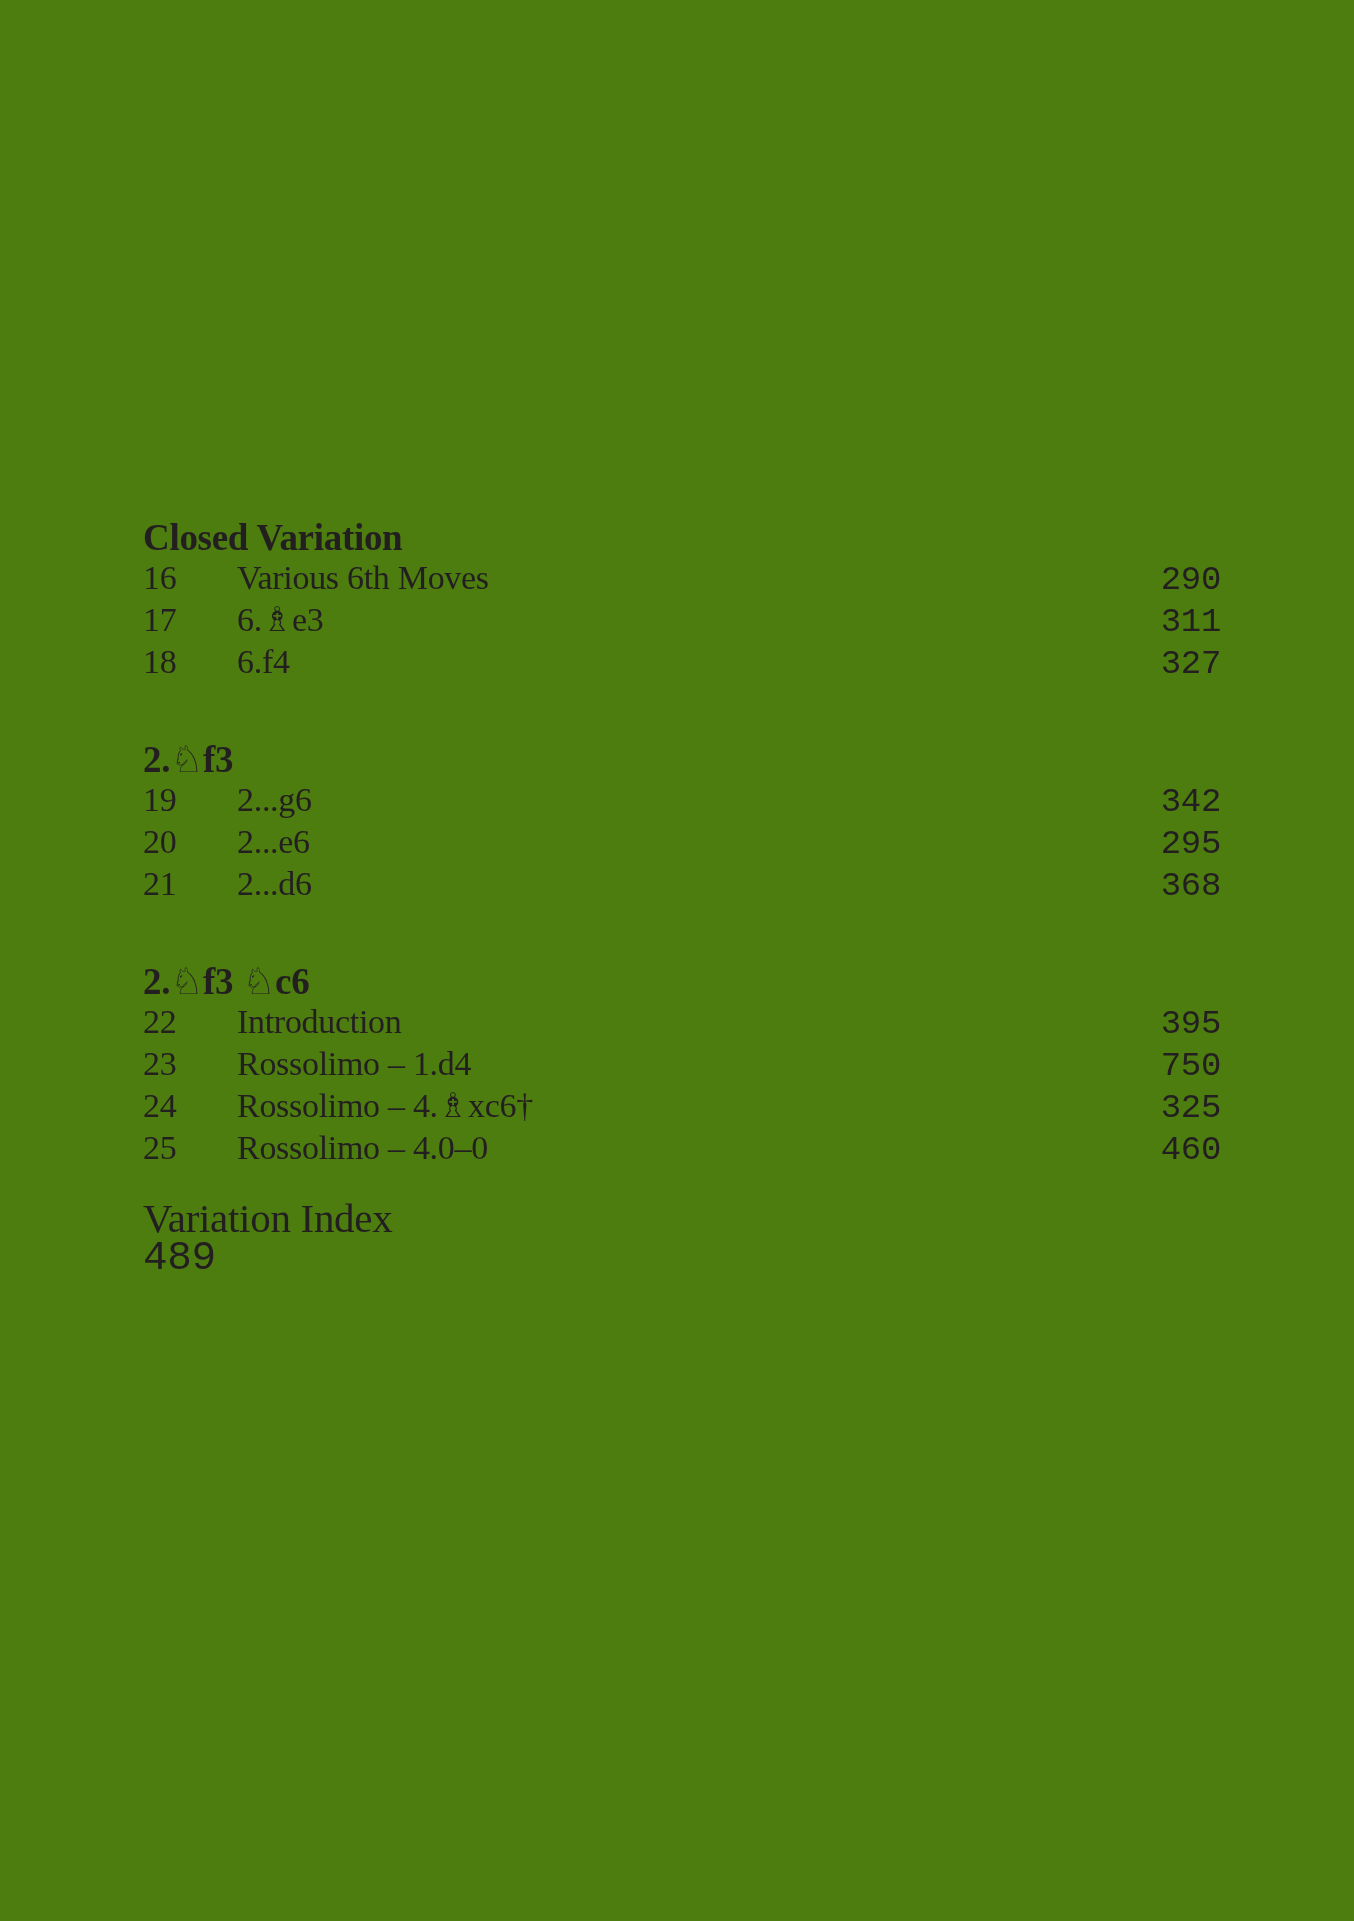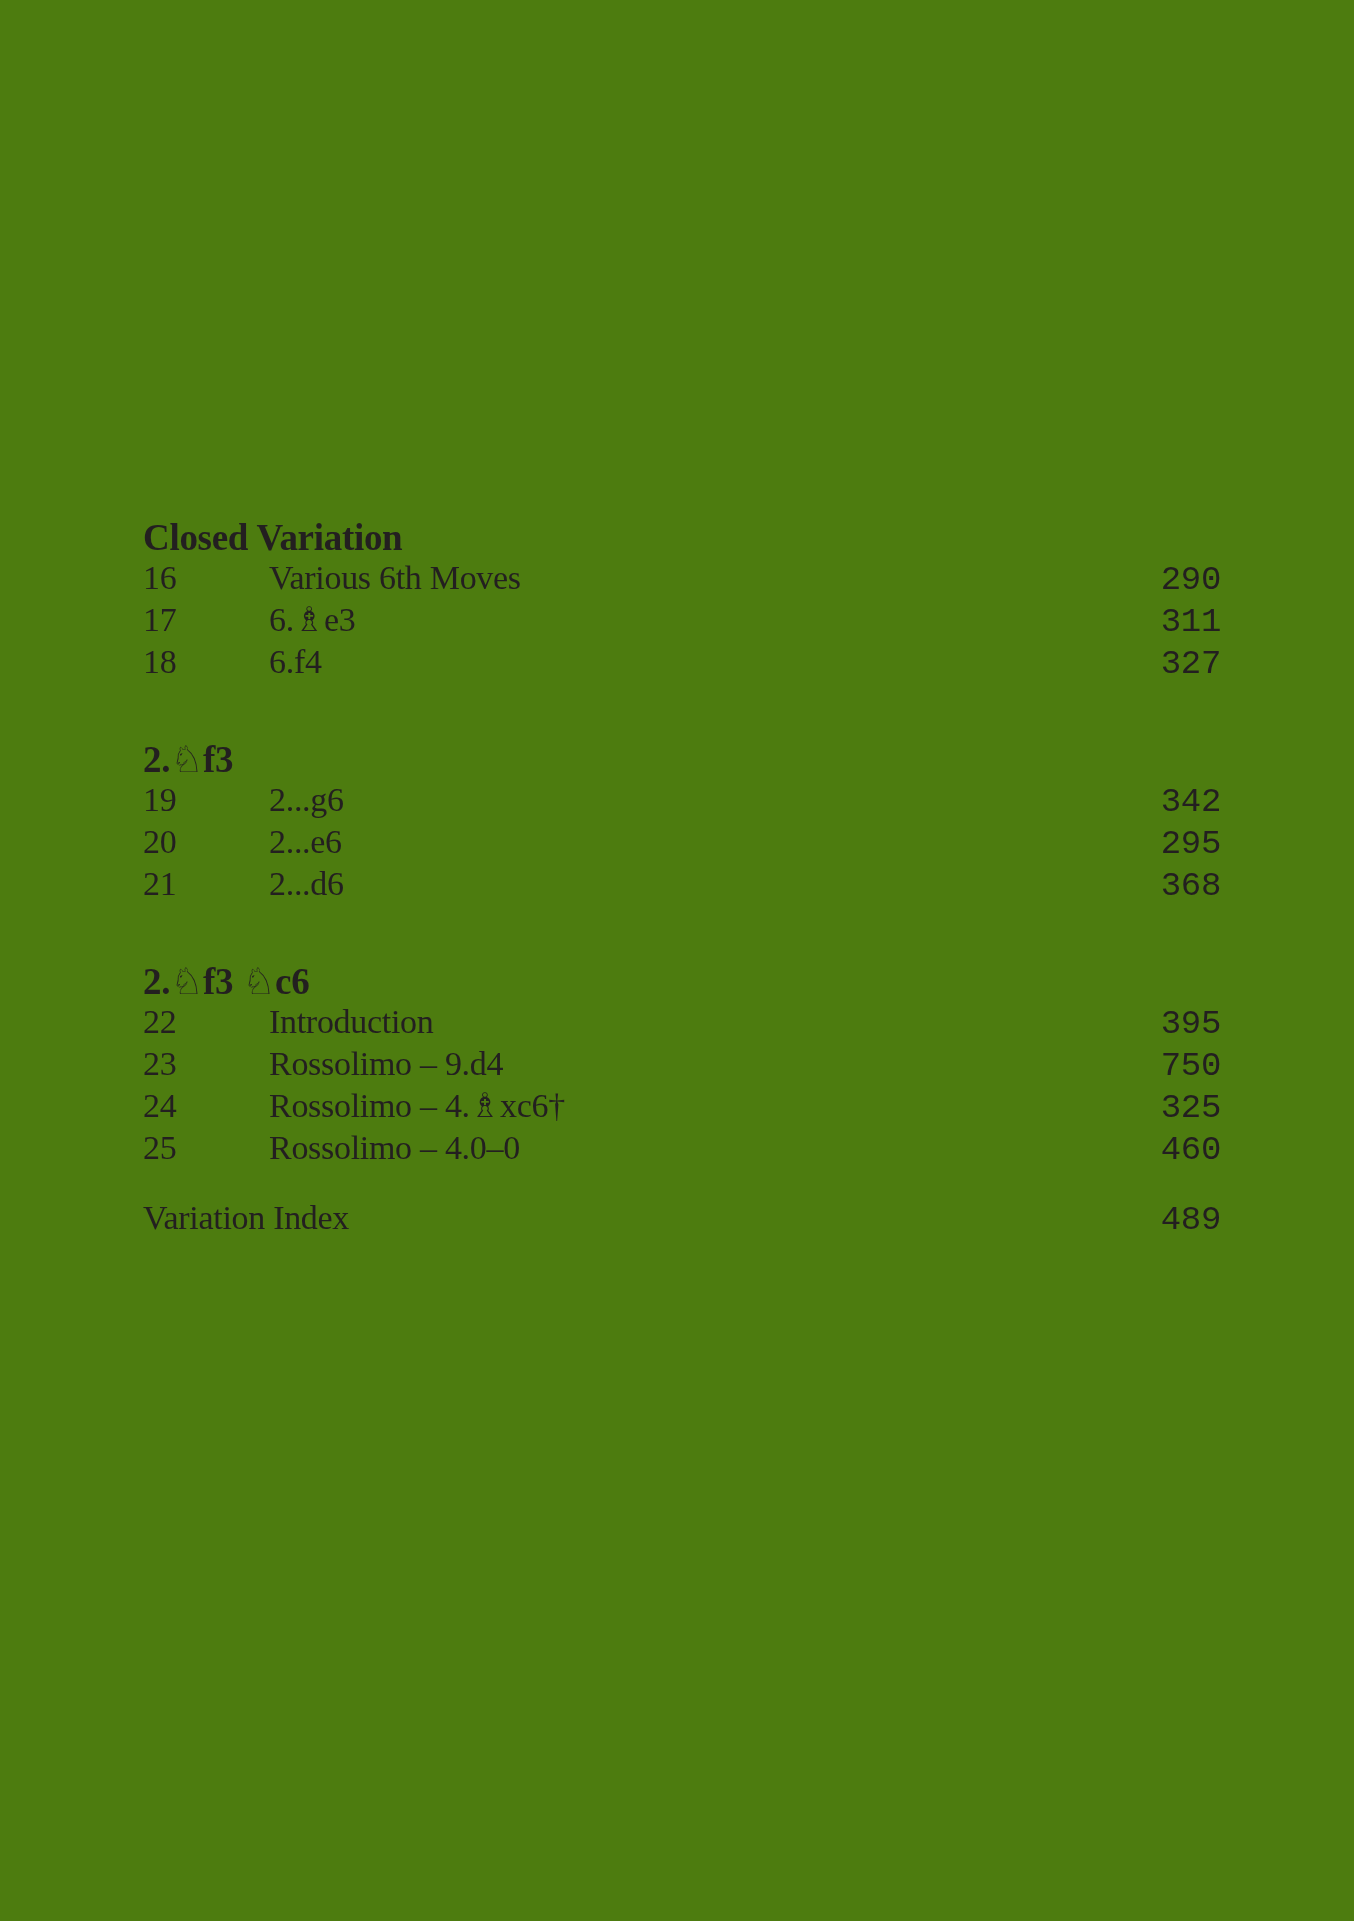--- a/index.html
+++ b/index.html
@@ -29,40 +29,40 @@
     letter-spacing: -0.3px;
   }
   .section { margin: 0; }
   .section + .section { margin-top: 56px; }
   .toc-row {
     display: flex;
     align-items: baseline;
     font-size: 34px;
     line-height: 40px;
     letter-spacing: -0.3px;
-    gap: 32px;
   }
   .chapter-number {
     flex: 0 0 94px;
   }
   .chapter-title {
     flex: 1 1 auto;
   }
   .page-number {
     flex: 0 0 auto;
     text-align: right;
     font-family: Liberation Mono, monospace;
   }
   .footer-row {
     display: flex;
     align-items: baseline;
     margin-top: 28px;
-    font-size: 34px;
+    font-size: 41px;
     line-height: 40px;
     letter-spacing: -0.3px;
+    flex-direction: column;
   }
   .footer-label { flex: 1 1 auto; }
 </style>
 </head>
 <body>
 
 <div class="page">
   <div class="toc">
 
     <div class="section">
@@ -105,21 +105,21 @@
 
     <div class="section">
       <div class="section-heading">2.♘f3 ♘c6</div>
       <div class="toc-row">
         <span class="chapter-number">22</span>
         <span class="chapter-title">Introduction</span>
         <span class="page-number">395</span>
       </div>
       <div class="toc-row">
         <span class="chapter-number">23</span>
-        <span class="chapter-title">Rossolimo – 9.d4</span>
+        <span class="chapter-title">Rossolimo – 1.d4</span>
         <span class="page-number">750</span>
       </div>
       <div class="toc-row">
         <span class="chapter-number">24</span>
         <span class="chapter-title">Rossolimo – 4.♗xc6†</span>
         <span class="page-number">325</span>
       </div>
       <div class="toc-row">
         <span class="chapter-number">25</span>
         <span class="chapter-title">Rossolimo – 4.0–0</span>

